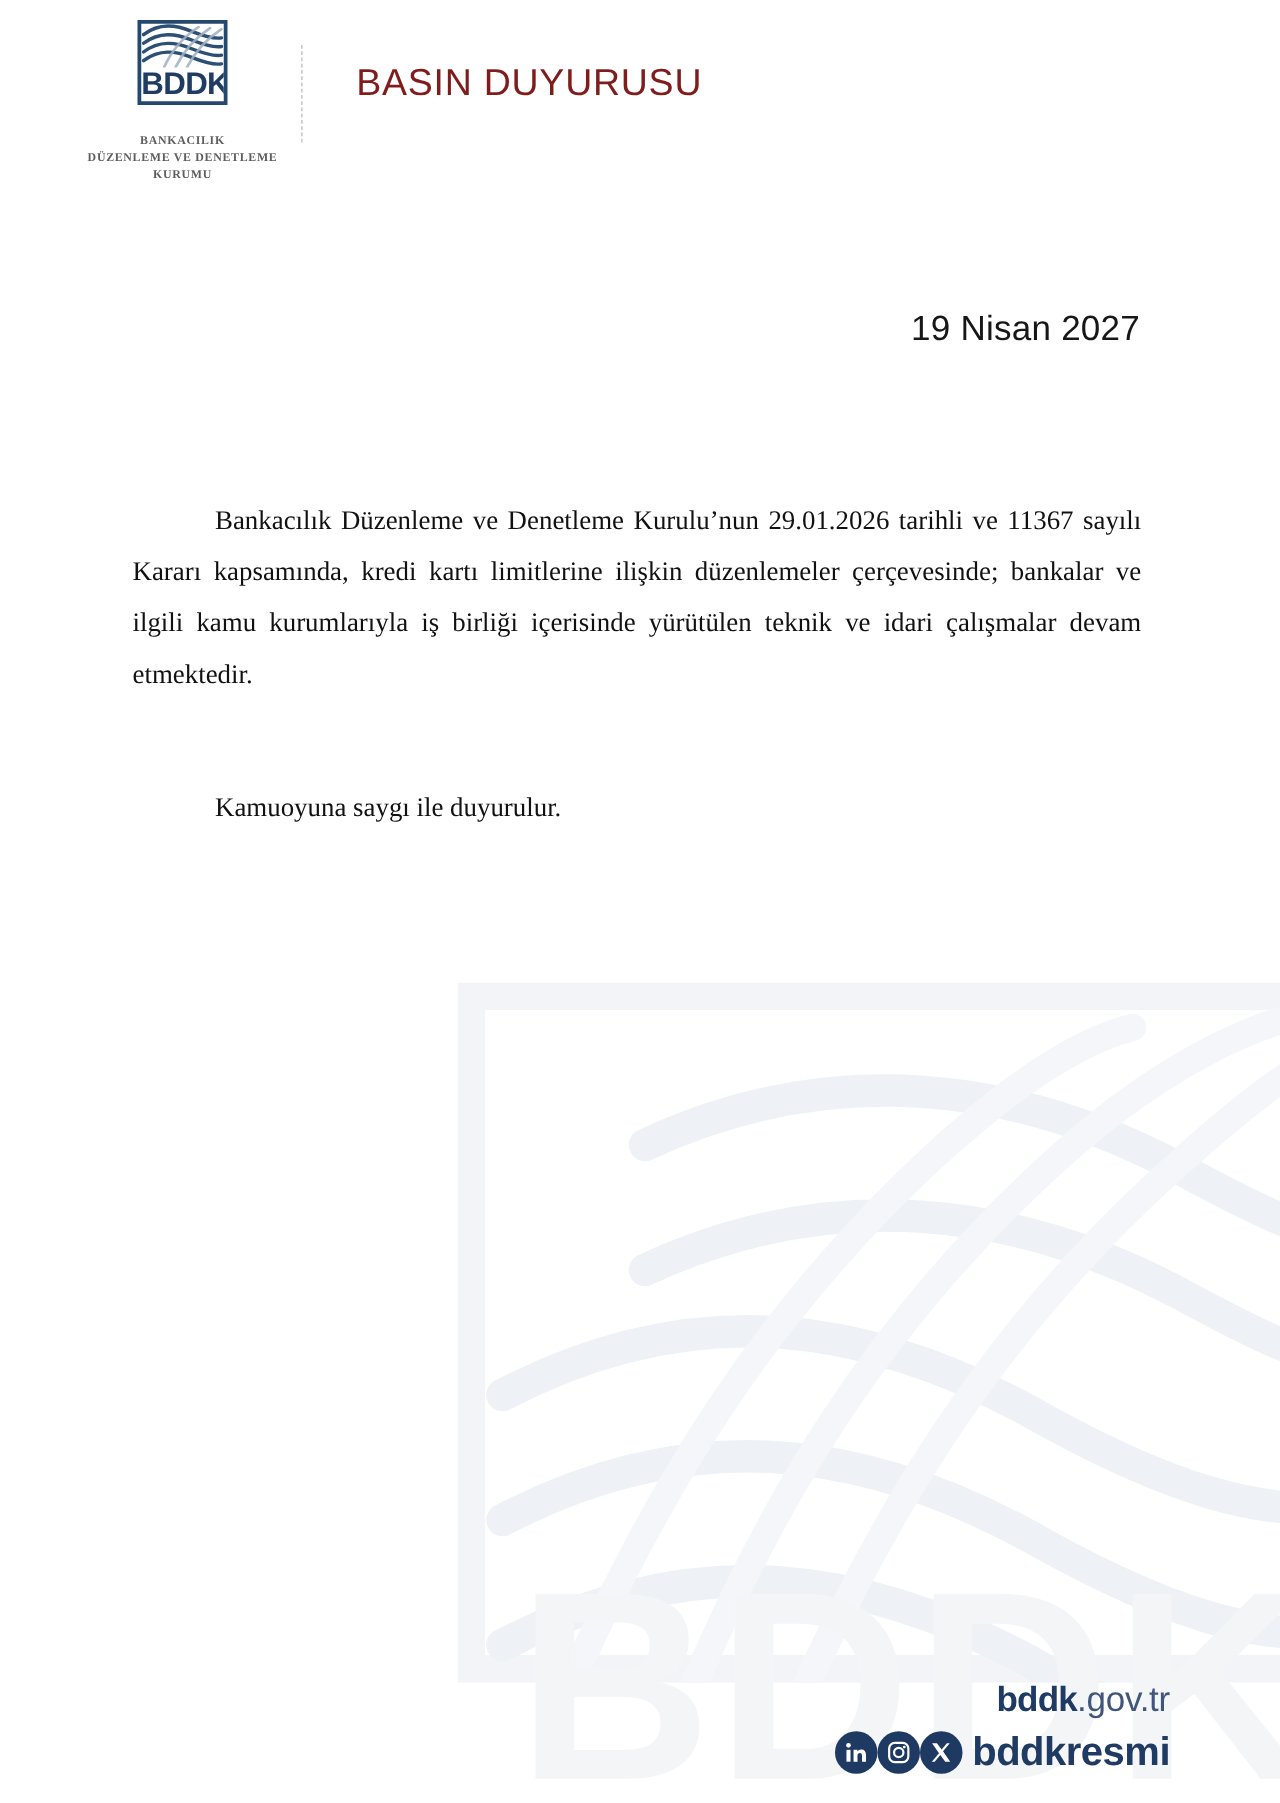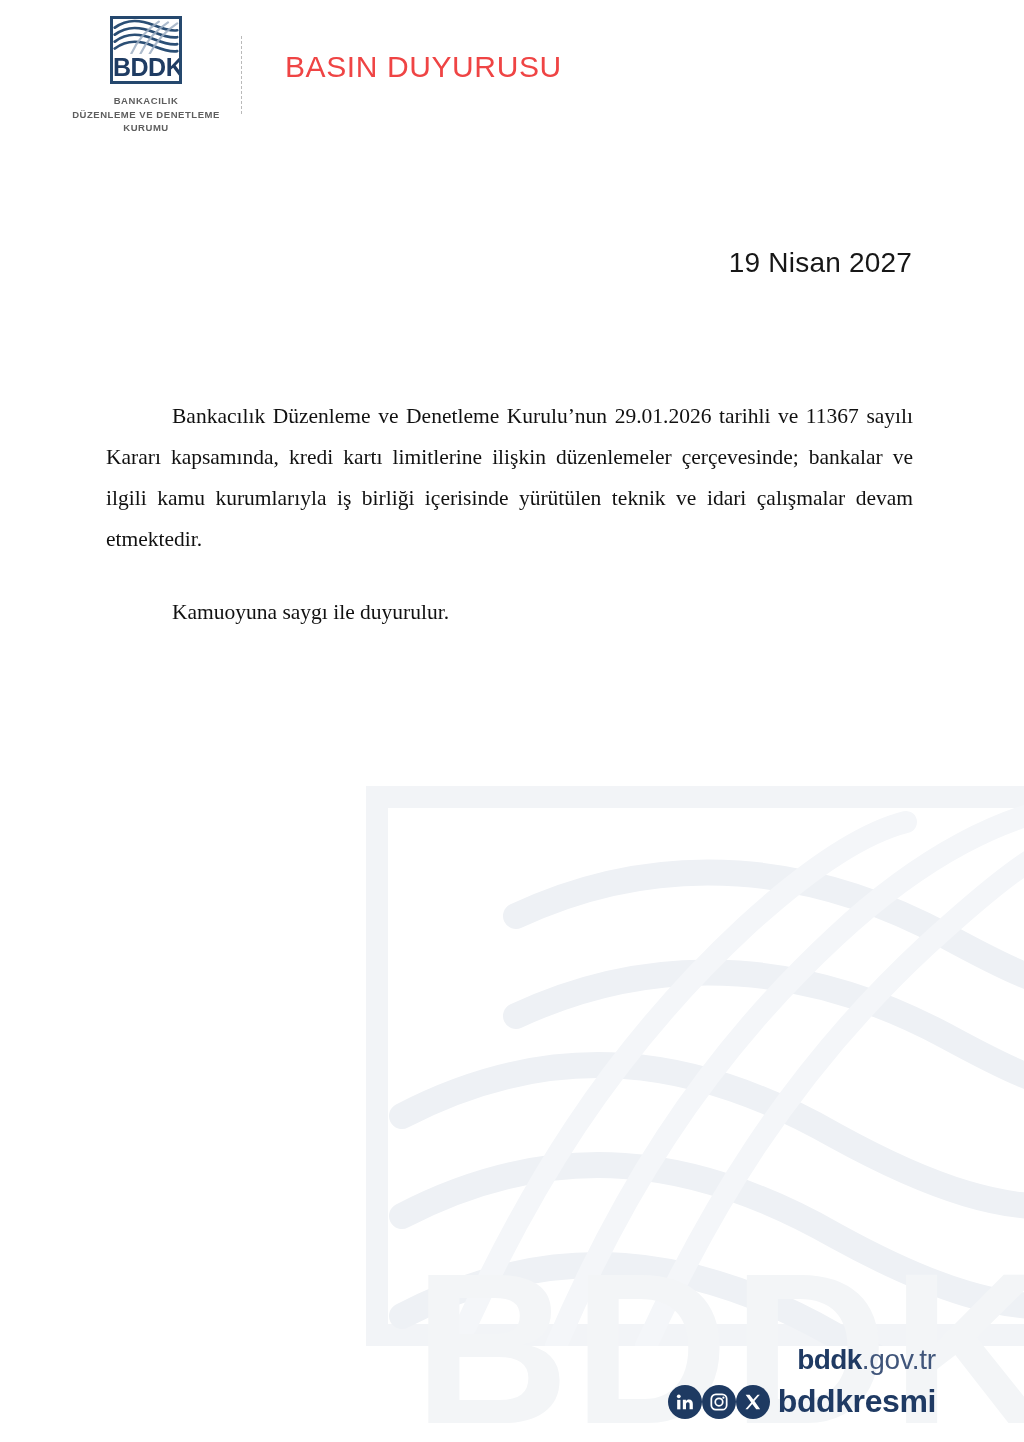--- a/index.html
+++ b/index.html
@@ -66,22 +66,22 @@
     text-align: center;
     font-family: "Liberation Sans", "DejaVu Sans", sans-serif;
     font-weight: bold;
     font-size: 25px;
     letter-spacing: -0.5px;
     color: #1f3c63;
     line-height: 26px;
   }
 
   .brand-sub {
-    margin-top: 10px;
-    font-family: Liberation Sans, sans-serif;
+    margin-top: 23px;
+    font-family: Liberation Serif, serif;
     font-weight: bold;
     font-size: 9.5px;
     letter-spacing: 0.55px;
     line-height: 13.5px;
     color: #5e5e5e;
     text-transform: uppercase;
   }
   .brand-sub div { white-space: nowrap; }
 
   .header-divider {
@@ -94,21 +94,21 @@
   }
 
   .header-title {
     position: absolute;
     left: 285px;
     top: 50px;
     font-family: "Liberation Sans", "DejaVu Sans", sans-serif;
     font-weight: normal;
     font-size: 30px;
     letter-spacing: 0.6px;
-    color: #ef4444;
+    color: #7f1d1d;
     white-space: nowrap;
   }
 
   
   .doc-date {
     position: absolute;
     right: 112px;
     top: 247px;
     font-family: "Liberation Sans", "DejaVu Sans", sans-serif;
     font-size: 28px;
@@ -128,21 +128,21 @@
   .para {
     margin: 0 0 31px 0;
     font-size: 21.5px;
     line-height: 41px;
     text-align: justify;
     text-indent: 66px;
     color: #111111;
     font-family: "Liberation Serif", "DejaVu Serif", serif;
   }
   .para.closing {
-    margin-top: 32px;
+    margin-top: 66px;
     text-align: left;
     text-indent: 66px;
   }
 
   
   .watermark {
     position: absolute;
     left: 366px;
     top: 786px;
     width: 700px;

